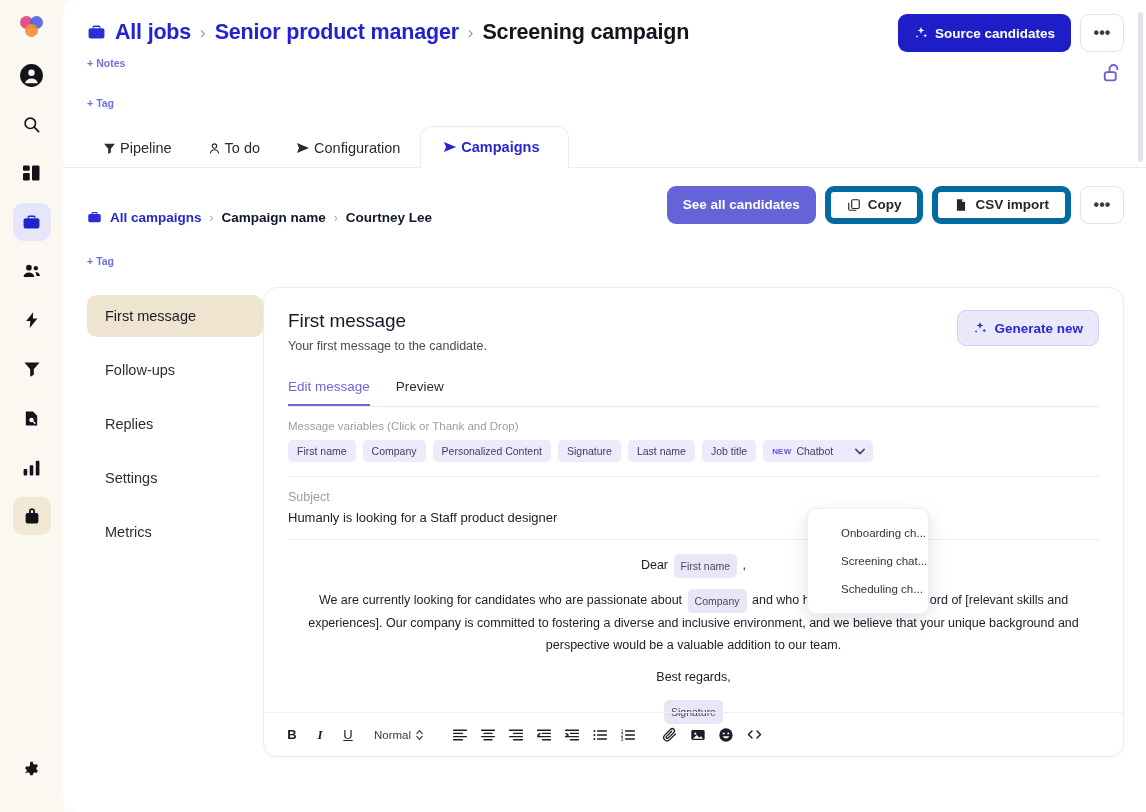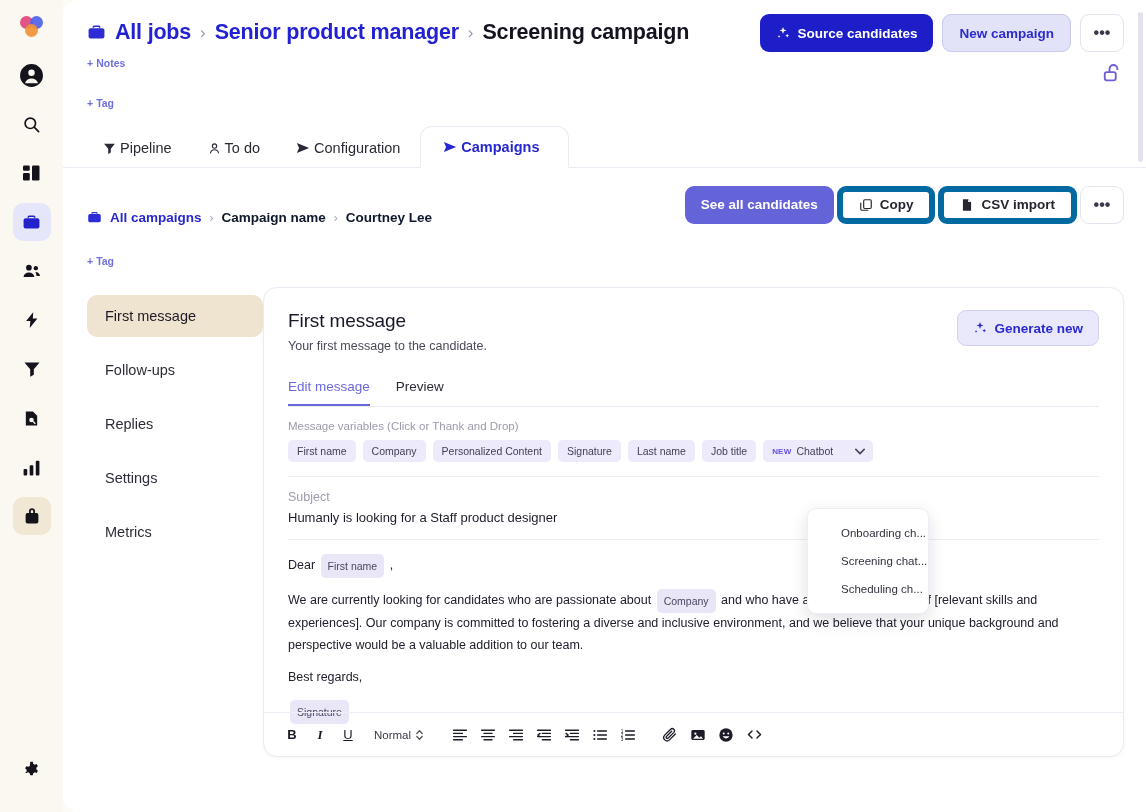--- a/index.html
+++ b/index.html
@@ -94,21 +94,21 @@
     border-top-left-radius: 12px; border-top-right-radius: 12px;
     padding: 12px 28px 12px 22px;
   }
 
   
   .cbar { padding: 16px 22px 0 24px; display: flex; align-items: center; }
   .cbar-crumbs { display: flex; align-items: center; gap: 8px; flex: 1 1 auto; margin-top: 26px; }
   .cbar-link { font-size: 13.5px; font-weight: bold; color: #2727cf; cursor: pointer; }
   .cbar-txt  { font-size: 13.5px; font-weight: bold; color: #0f172a; }
   .cbar-sep  { font-size: 12px; color: #a9a7ba; }
-  .cbar-actions { display: flex; align-items: center; gap: 3px; }
+  .cbar-actions { display: flex; align-items: center; gap: 9px; }
   .btn-violet { background: #6563d8; color: #fff; }
   .btn-white  { background: #fff; color: #27252f; border: 6px solid #0369a1; font-weight: bold; }
 
   .row-tag2 { padding: 0 24px; margin-top: 26px; }
 
   
   .content { display: flex; padding: 18px 22px 0 24px; gap: 0; }
   .navlist { width: 176px; flex: 0 0 176px; padding-top: 8px; }
   .nav-item {
     padding: 13px 18px; font-size: 14.5px; color: #2d2b38; border-radius: 10px;
@@ -145,21 +145,21 @@
   }
   .chip.dd { display: inline-flex; align-items: center; gap: 6px; padding-right: 8px; min-width: 110px; justify-content: space-between;}
   .chip .new { color: #6a4fe0; font-weight: bold; font-size: 8px; letter-spacing: .2px; }
   .chev { font-size: 9px; color: #4b4959; }
 
   .sep { height: 1px; background: #eeecf4; margin: 14px 0 0 0; }
 
   .subj-lbl { font-size: 12.5px; color: #9d9bab; margin-top: 13px; }
   .subj-val { font-size: 13px; color: #1e1c2a; margin-top: 6px; }
 
-  .body { padding-top: 14px; }
+  .body { padding-top: 14px; text-align: center; }
   .ln { font-size: 12.5px; color: #22202e; line-height: 1.72; margin-bottom: 11px; }
   .ivar {
     display: inline-block; background: #e9e7f7; color: #4a4860;
     font-size: 10.5px; padding: 3px 7px; border-radius: 5px;
     vertical-align: middle; margin: 0 2px;
   }
 
   
   .etoolbar {
     position: absolute; left: 0; right: 0; bottom: 0;
@@ -297,23 +297,20 @@
       <div class="hdr-actions">
         <div class="btn btn-primary">
           <span>
             <svg width="14" height="14" viewBox="0 0 24 24" fill="currentColor">
                 <path d="M12 1.5l1.6 4.4 4.4 1.6-4.4 1.6L12 13.5l-1.6-4.4L6 7.5l4.4-1.6z"></path>
                 <path d="M19.2 13.2l.9 2.4 2.4.9-2.4.9-.9 2.4-.9-2.4-2.4-.9 2.4-.9z"></path>
                 <path d="M5.2 15.4l.7 1.8 1.8.7-1.8.7-.7 1.8-.7-1.8-1.8-.7 1.8-.7z"></path>
               </svg>
           </span>
           <span>Source candidates</span>
-        </div>
-        <div class="btn btn-soft">
-          <span>New campaign</span>
         </div>
         <div class="btn btn-ghost">
           <span>•••</span>
         </div>
       </div>
     </div>
 
     <div class="sub-links">
       <div class="row-notes">
         <span class="addlink">

